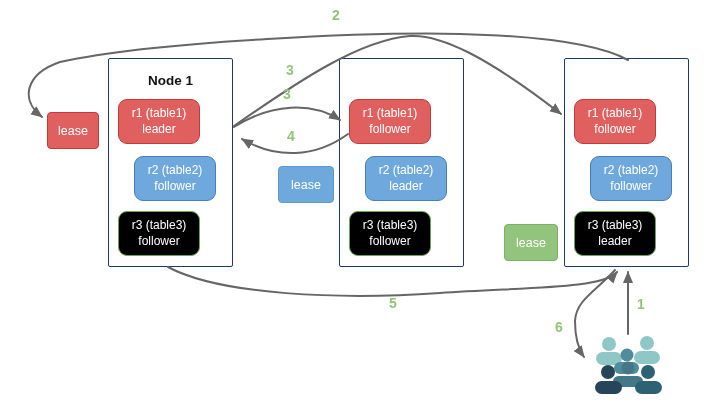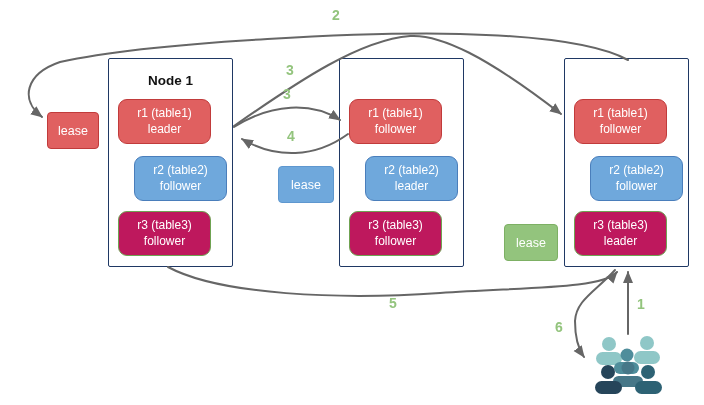--- a/index.html
+++ b/index.html
@@ -32,38 +32,38 @@
   .node-title {
     text-align: center;
     padding-top: 14px;
     font-size: 13.5px;
     font-weight: bold;
     color: #111111;
   }
   .replica {
     position: absolute;
     left: 9px;
-    width: 93px;
+    width: 82px;
     height: 45px;
     border-radius: 9px;
     color: #ffffff;
     font-size: 12px;
     line-height: 1.28;
     display: flex;
     flex-direction: column;
     align-items: center;
     justify-content: center;
     text-align: center;
   }
   .replica.r1 { top: 40px; }
   .replica.r2 { top: 97px; }
   .replica.r3 { top: 152px; }
   .replica.red   { background: #e06060; border: 1.5px solid #c13b3b; }
   .replica.blue  { background: #6fa8dc; border: 1.5px solid #4a7ebb; margin-left: 16px; }
-  .replica.green { background: #be185d; border: 1.5px solid #6fa352; }
+  .replica.green { background: #000000; border: 1.5px solid #6fa352; }
 
   
   .lease {
     position: absolute;
     height: 37px;
     border-radius: 4px;
     color: #ffffff;
     font-size: 12.5px;
     display: flex;
     align-items: center;

